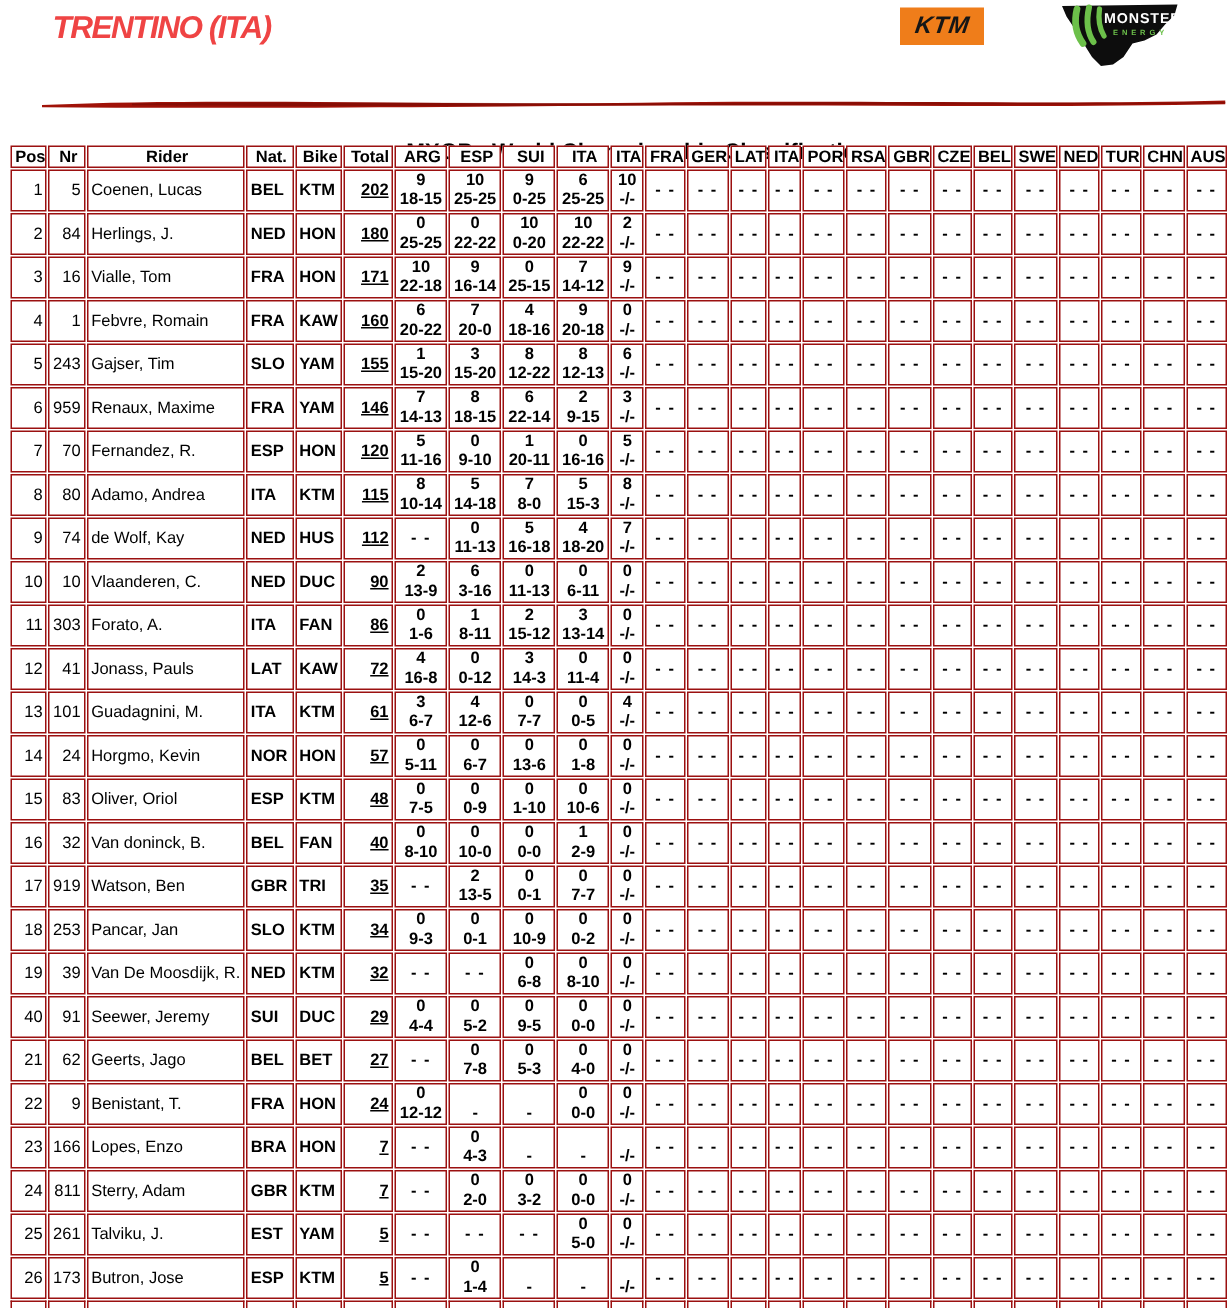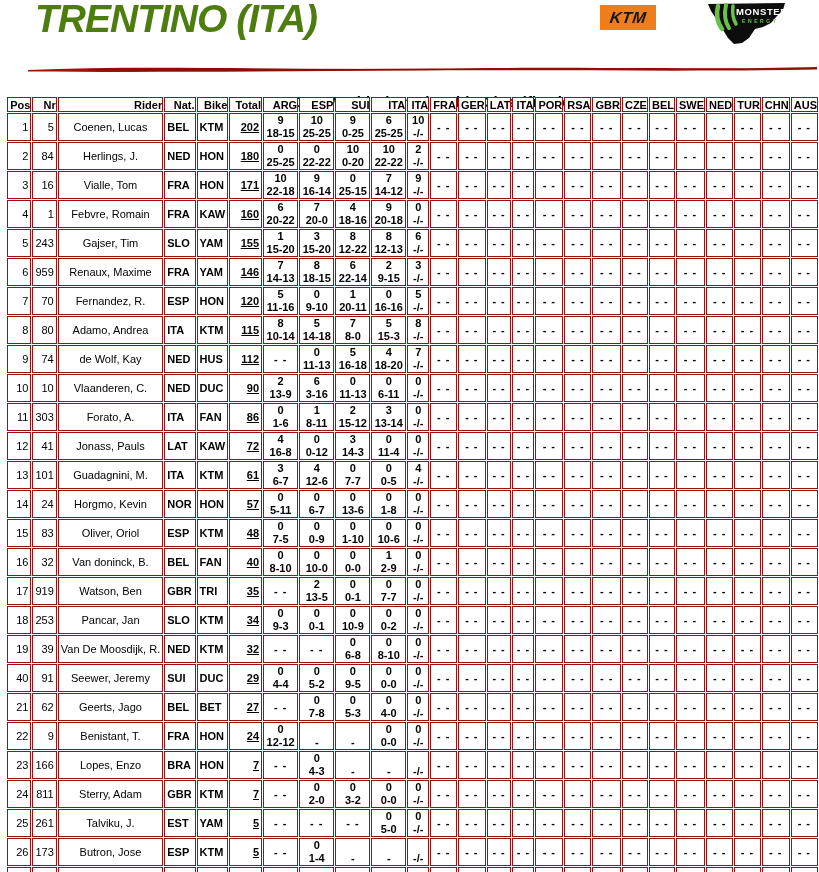--- a/index.html
+++ b/index.html
@@ -8,21 +8,21 @@
     --monster-green:#6cc04a;
     --stroke-red:#a01208;
   }
   html,body{margin:0;padding:0;background:#fff;}
   body{width:819px;height:872px;overflow:hidden;font-family:"Liberation Sans",sans-serif;}
   .page{position:relative;width:819px;height:872px;overflow:hidden;background:#fff;}
 
   
   .event-header{position:absolute;top:0;left:0;width:819px;height:64px;}
   .event-titles{position:absolute;left:35px;top:2px;}
-  .event-title{font-size:39px;line-height:34px;font-weight:bold;font-style:italic;color:#4d7c0f;letter-spacing:-1px;}
+  .event-title{font-size:21px;line-height:34px;font-weight:bold;font-style:italic;color:#ef4444;letter-spacing:-1px;}
   .event-subtitle{font-size:11.5px;font-weight:bold;letter-spacing:2.2px;color:#3b3b3b;margin-top:1px;}
 
   .ktm-logo{position:absolute;left:600px;top:5px;width:56px;height:25px;background:var(--ktm-orange);
             display:flex;align-items:center;justify-content:center;}
   .ktm-logo span{font-style:italic;font-weight:bold;font-size:16px;color:#161616;transform:skewX(-8deg);letter-spacing:0.5px;}
 
   .monster-logo{position:absolute;left:688px;top:1px;width:100px;height:44px;}
   .monster-word{font-family:"Liberation Sans",sans-serif;font-weight:bold;font-size:9.5px;fill:#fff;letter-spacing:0.6px;}
   .monster-sub{font-family:"Liberation Sans",sans-serif;font-weight:bold;font-size:5px;fill:var(--monster-green);letter-spacing:2.6px;}
   .monster-claw{stroke:var(--monster-green);fill:none;stroke-linecap:round;}
@@ -34,24 +34,24 @@
 
   
   .sheet-title{position:absolute;top:77px;left:0;width:100%;margin:16px;text-align:center;
                font-size:15px;font-weight:bold;color:#000;}
 
   
   table.classification{position:absolute;top:96px;left:6px;border-collapse:separate;border-spacing:1px;
                        table-layout:fixed;}
   .classification th,.classification td{border:1px solid var(--table-border);box-sizing:border-box;
         font-size:11px;color:#000;padding:0 2px;overflow:hidden;white-space:nowrap;vertical-align:middle;background:#fff;}
-  .classification th{height:15px;text-align:right;font-weight:bold;padding:0 0 0 2px;}
+  .classification th{height:15px;text-align:center;font-weight:bold;padding:0 0 0 2px;}
   .classification td{height:28px;}
   .c-pos,.c-nr{text-align:right;padding-right:3px;}
-  .c-rider{text-align:center;padding-left:3px;}
+  .c-rider{text-align:left;padding-left:3px;}
   .c-nat,.c-bike{font-weight:bold;text-align:left;padding-left:3px;}
   .c-total{font-weight:bold;text-align:right;padding-right:4px;text-decoration:underline;}
   .c-res{text-align:center;font-weight:bold;padding:0;}
   .c-res .q,.c-res .m{line-height:13px;height:13px;}
   .c-res.dash{letter-spacing:1px;}
   .cutoff td{border-bottom:none;}
 </style>
 </head>
 <body>
 

